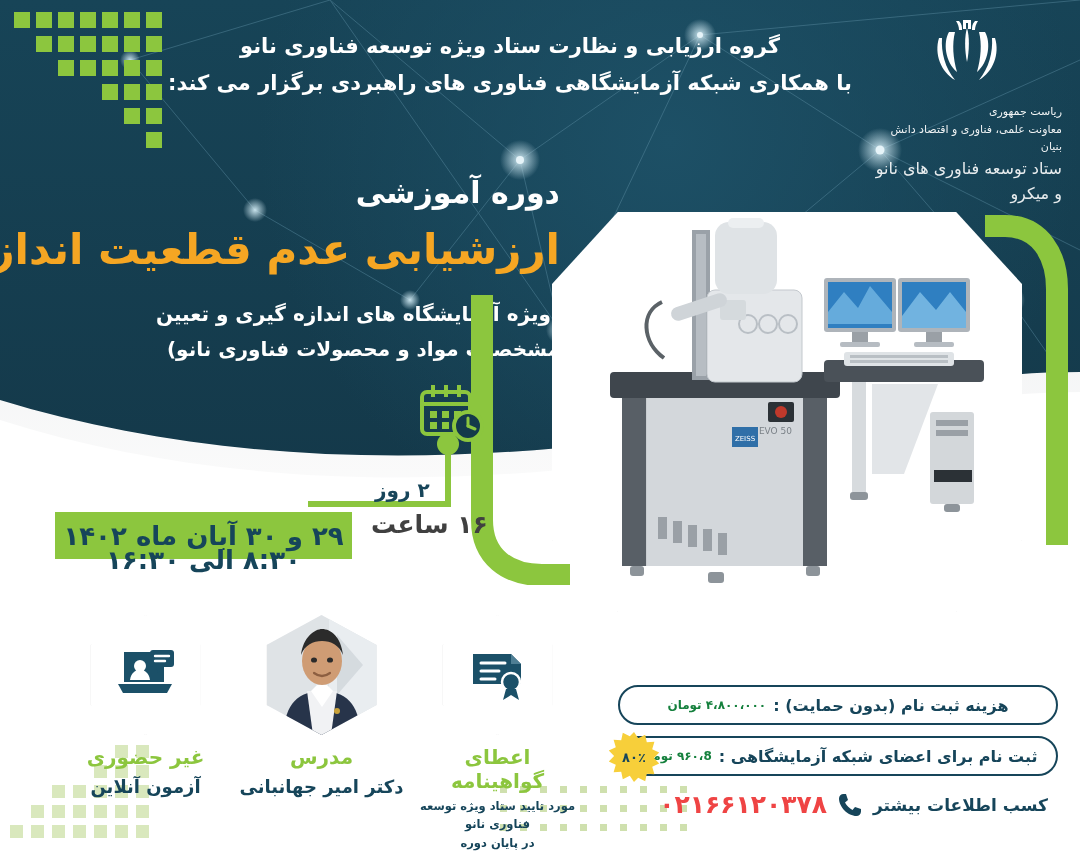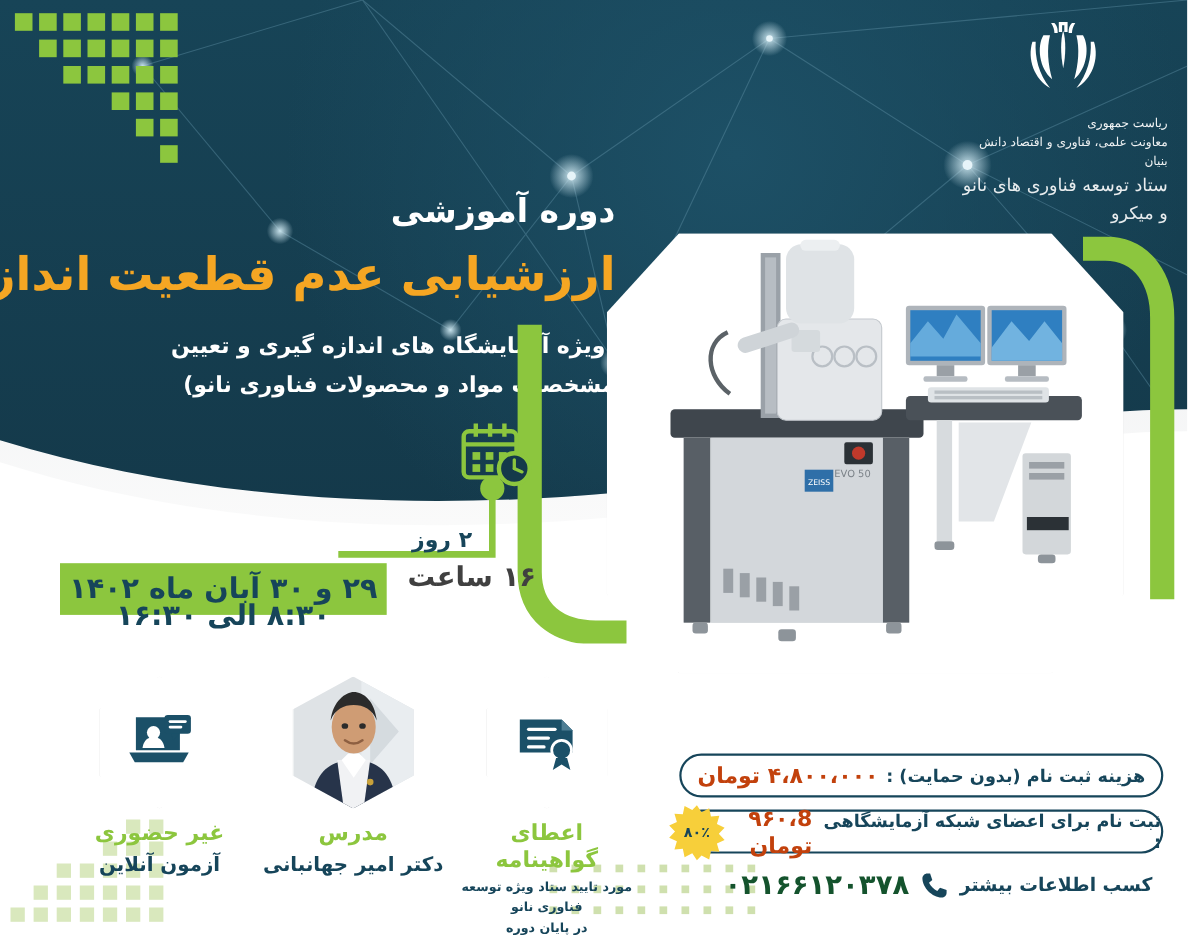--- a/index.html
+++ b/index.html
@@ -115,34 +115,34 @@
   .feat-desc.small{font-size:11.5px;font-weight:bold;line-height:1.6;}
 
   
   .prices{position:absolute;right:22px;top:685px;width:440px;z-index:10;direction:rtl;}
   .price-row{
     position:relative;height:36px;border:2px solid #16455a;border-radius:22px;
     display:flex;align-items:center;justify-content:center;gap:7px;
     margin-bottom:11px;background:#fff;
   }
   .price-label{color:#16455a;font-size:16px;font-weight:bold;}
-  .price-value{color:#c2410c;font-size:20px;font-weight:bold;}
+  .price-value{color:#15803d;font-size:12px;font-weight:bold;}
   .burst{position:absolute;left:-12px;top:-7px;width:52px;height:52px;}
   .burst span{
     position:absolute;left:0;top:0;width:52px;height:52px;display:flex;
     align-items:center;justify-content:center;color:#16455a;font-size:13px;font-weight:bold;
   }
 
   
   .phone-row{
     position:absolute;right:32px;top:790px;z-index:10;display:flex;align-items:center;
     gap:10px;direction:rtl;
   }
   .phone-label{color:#16455a;font-size:17px;font-weight:bold;}
-  .phone-num{color:#14532d;font-size:25px;font-weight:bold;letter-spacing:.5px;}
+  .phone-num{color:#ef4444;font-size:25px;font-weight:bold;letter-spacing:.5px;}
 </style>
 </head>
 <body>
 
 <div id="poster">
 
   <div class="teal-shadow"></div>
 
   <div class="teal-bg"></div>
 
@@ -217,20 +217,24 @@
       </div>
     <div class="row">
         <i></i>
         <i></i>
       </div>
     <div class="row">
         <i></i>
       </div>
   </div>
 
+  <div class="header-text">
+    <div>گروه ارزیابی و نظارت ستاد ویژه توسعه فناوری نانو</div>
+    <div>با همکاری شبکه آزمایشگاهی فناوری های راهبردی برگزار می کند:</div>
+  </div>
 
   <div class="emblem">
     <svg class="glyph" width="96" height="80" viewBox="0 0 96 80">
       <g fill="#ffffff">
         <path d="M48 10 c-2.5 8 -2.5 22 0 34 c2.5 -12 2.5 -26 0 -34 z"></path>
         <path d="M44 6 h8 v7 h-8 z" opacity="0"></path>
         <path d="M40 3 c3 3 3 6 3 9 h-3 c0 -3 -1 -6 -3 -9 z"></path>
         <path d="M56 3 c-3 3 -3 6 -3 9 h3 c0 -3 1 -6 3 -9 z"></path>
         <path d="M44 2 h8 v9 h-3 v-6 h-2 v6 h-3 z"></path>
         <path d="M30 14 c-6 10 -4 30 8 40 c-4 -14 -5 -28 -2 -40 z"></path>

